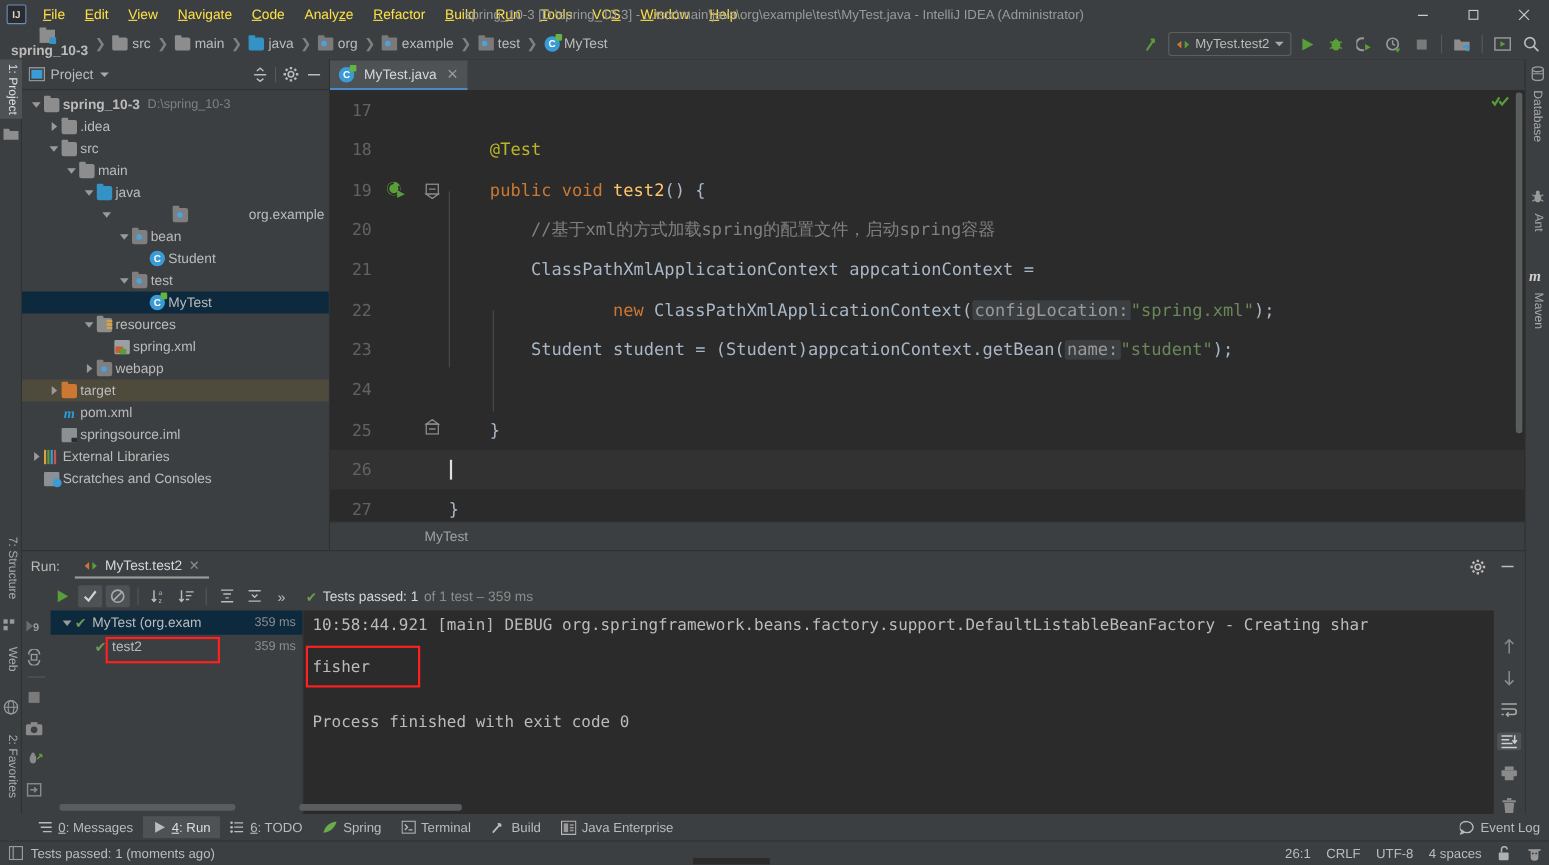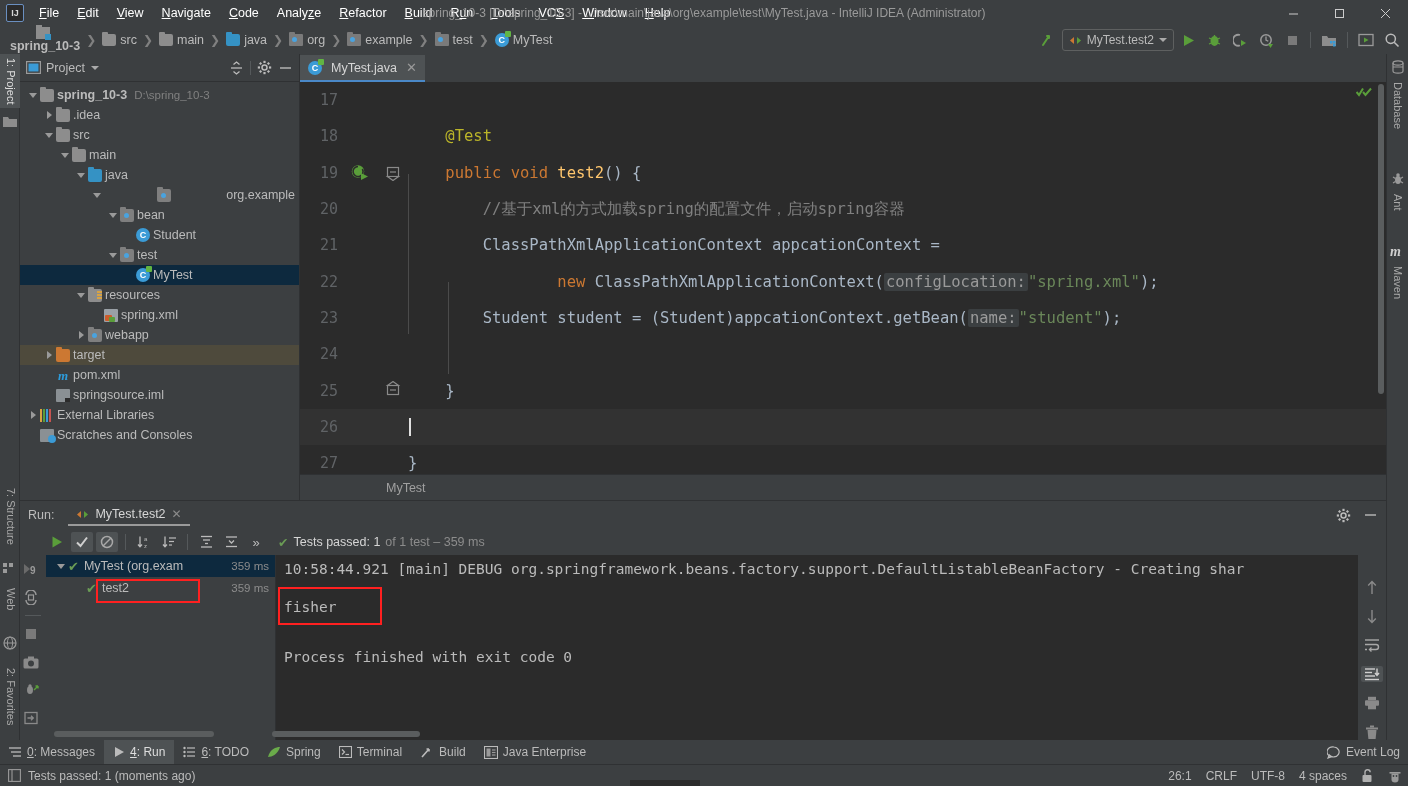--- a/index.html
+++ b/index.html
@@ -19,21 +19,21 @@
     background:#3c3f41; display:flex; align-items:center;
   }
   .ij-logo {
     width:18px; height:18px; margin-left:6px; margin-right:6px;
     border:1px solid #6a8fc0; border-radius:2px; background:#2b2b2b;
     color:#d6d6d6; font-size:9px; font-weight:bold; line-height:16px; text-align:center;
     font-family:"Liberation Sans", sans-serif;
   }
   .menu { display:flex; align-items:center; gap:0px; }
   .menu-item {
-    padding:3px 9px; color:#ffffff; font-size:12.5px; white-space:nowrap; cursor:default;
+    padding:3px 9px; color:#fde047; font-size:12.5px; white-space:nowrap; cursor:default;
   }
   .menu-item span.u { text-decoration: underline; }
   .title-text {
     position:absolute; left:0; right:0; text-align:center;
     color:#9a9a9a; font-size:12px; pointer-events:none;
   }
   .win-btns { position:absolute; right:0; top:0; height:26px; display:flex; }
   .win-btn { width:46px; height:26px; display:flex; align-items:center; justify-content:center;
              color:#cccccc; font-size:13px; }
 
@@ -235,21 +235,21 @@
   .crbtn.pressed { background:#4e5254; }
   .run-left-strip { position:absolute; left:0; top:54px; width:26px; bottom:0; }
   .hscroll { position:absolute; left:236px; bottom:2px; width:1090px; height:8px; }
   .hscroll .thumb { position:absolute; left:16px; top:1px; width:148px; height:6px; background:#5a5d5e; border-radius:3px;}
   .hscroll2 { position:absolute; left:34px; bottom:2px; width:190px; height:8px; }
   .hscroll2 .thumb { position:absolute; left:0; top:1px; width:160px; height:6px; background:#5a5d5e; border-radius:3px;}
 
   
   .bottombar {
     position:absolute; left:0; top:740px; width:1308px; height:24px;
-    background:#3c3f41; display:flex; 
+    background:#3c3f41; display:flex; align-items:center; padding-left:26px;
   }
   .bbtn { display:flex; align-items:center; gap:5px; padding:3px 9px; font-size:12px; color:#bbbbbb;}
   .bbtn.active { background:#4e5254; color:#ddd; }
   .bbtn u { text-decoration:underline; }
   .bottombar-right { position:absolute; right:8px; display:flex; align-items:center; gap:5px; font-size:12px;}
 
   
   .statusbar {
     position:absolute; left:0; top:764px; width:1408px; height:22px;
     background:#3c3f41; display:flex; align-items:center; padding-left:8px;

